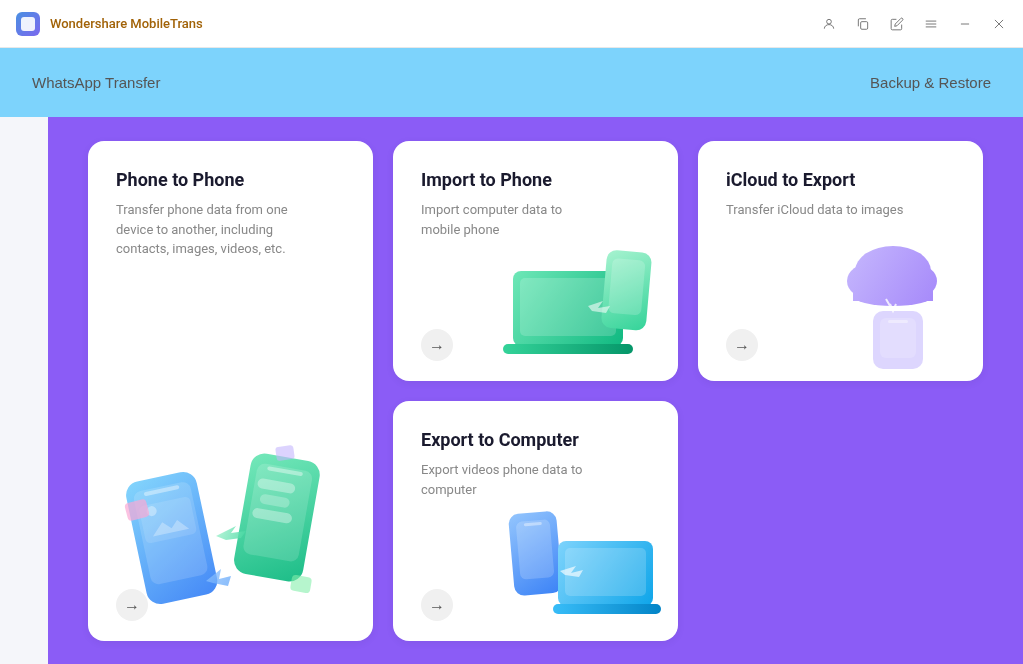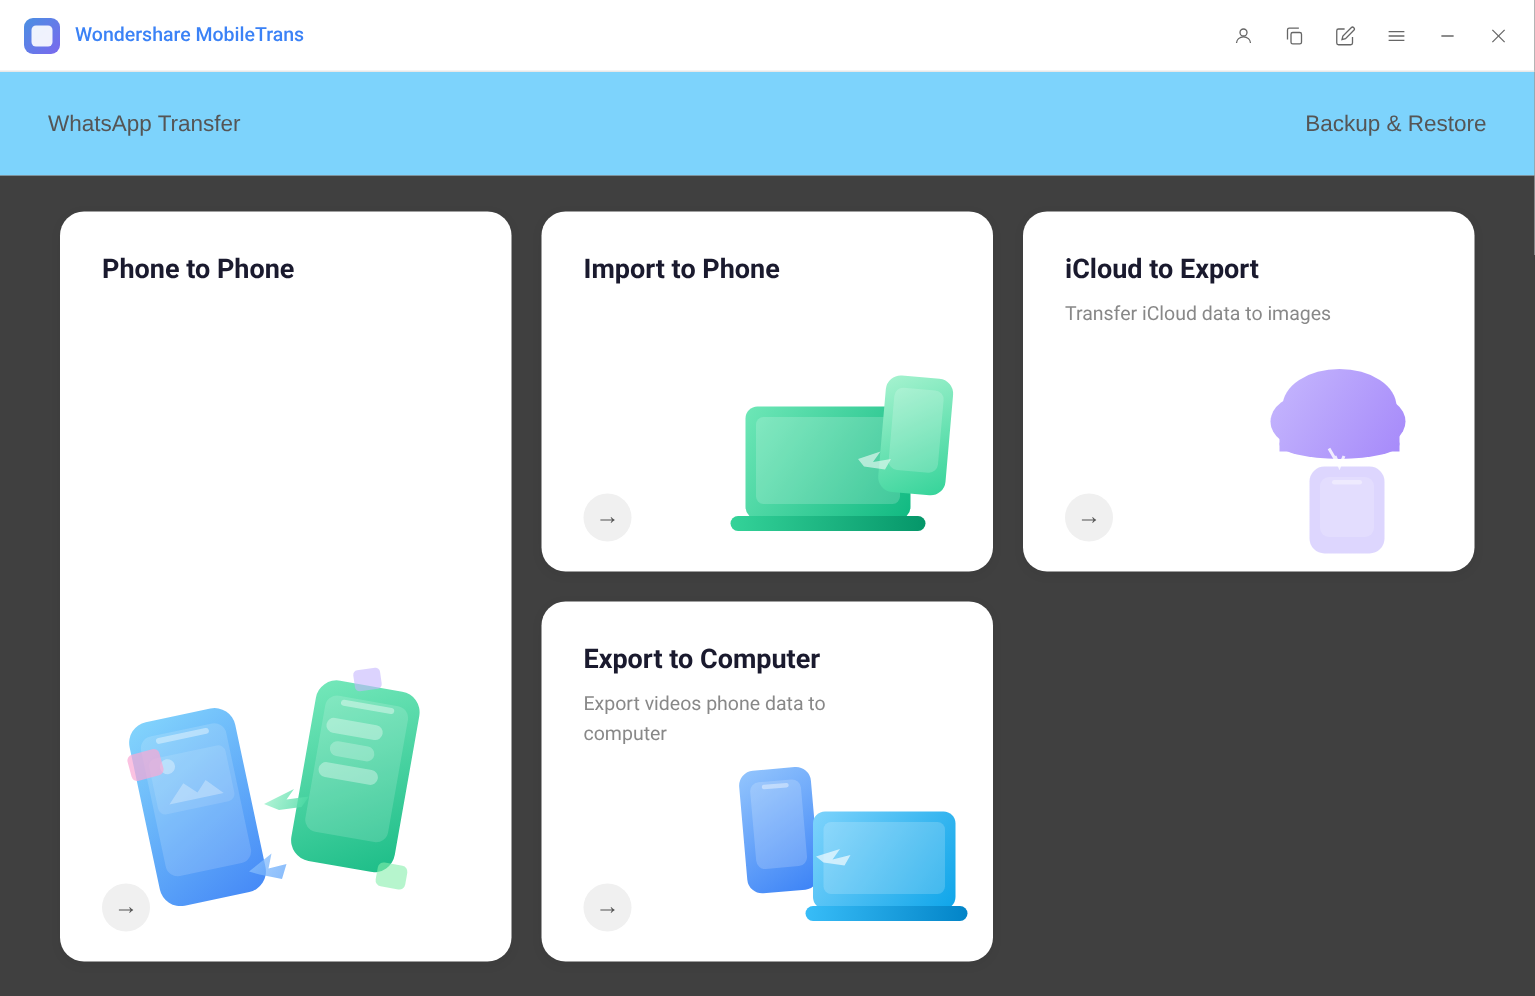--- a/index.html
+++ b/index.html
@@ -35,21 +35,21 @@
     }
     .app-icon-inner {
       width: 14px;
       height: 14px;
       background: white;
       border-radius: 3px;
       opacity: 0.9;
     }
     .app-title {
       font-size: 13px;
-      color: #3b82f6;
+      color: #a16207;
       font-weight: 500;
       flex: 1;
     }
     .title-bar-controls {
       display: flex;
       align-items: center;
       gap: 18px;
     }
     .title-bar-icon {
       width: 16px;
@@ -89,26 +89,27 @@
       background: transparent;
     }
     .nav-tab.active {
       background: #3b82f6;
       color: #ffffff;
     }
 
     
     .main-content {
       padding: 24px 40px;
-      background: #404040;
+      background: #8b5cf6;
       height: calc(664px - 48px - 68px);
       display: grid;
       grid-template-columns: 1fr 1fr 1fr;
       grid-template-rows: 1fr 1fr;
       gap: 20px;
+      margin-left: 48px;
     }
 
     
     .card {
       background: #ffffff;
       border-radius: 16px;
       padding: 28px 28px 20px 28px;
       position: relative;
       overflow: hidden;
       cursor: pointer;
@@ -213,20 +214,21 @@
 
 <div class="nav-tabs">
   <button class="nav-tab">WhatsApp Transfer</button>
   <button class="nav-tab">Backup &amp; Restore</button>
 </div>
 
 <div class="main-content">
 
   <div class="card card-large">
     <div class="card-title">Phone to Phone</div>
+    <div class="card-desc">Transfer phone data from one device to another, including contacts, images, videos, etc.</div>
 
     <div class="phone-to-phone-illus">
       
       <svg width="220" height="210" viewBox="0 0 220 210" fill="none" xmlns="http://www.w3.org/2000/svg">
 
         <g transform="rotate(-12, 75, 140)">
           <rect x="20" y="50" width="72" height="125" rx="14" fill="url(#blueGrad)" opacity="0.95"></rect>
           <rect x="27" y="60" width="58" height="95" rx="8" fill="rgba(255,255,255,0.15)"></rect>
           <rect x="38" y="62" width="36" height="4" rx="2" fill="rgba(255,255,255,0.4)"></rect>
 
@@ -273,20 +275,21 @@
           </linearGradient>
         </defs>
       </svg>
     </div>
 
     <button class="arrow-btn">→</button>
   </div>
 
   <div class="card">
     <div class="card-title">Import to Phone</div>
+    <div class="card-desc">Import computer data to mobile phone</div>
 
     <div style="position:absolute; bottom:10px; right:10px; width:170px; height:140px;">
       <svg width="170" height="140" viewBox="0 0 170 140" fill="none">
 
         <rect x="15" y="40" width="110" height="75" rx="8" fill="url(#laptopGrad)"></rect>
         <rect x="22" y="47" width="96" height="58" rx="5" fill="rgba(255,255,255,0.18)"></rect>
 
         <rect x="5" y="113" width="130" height="10" rx="5" fill="url(#laptopBaseGrad)"></rect>
 
         <g transform="rotate(5, 125, 70)">

